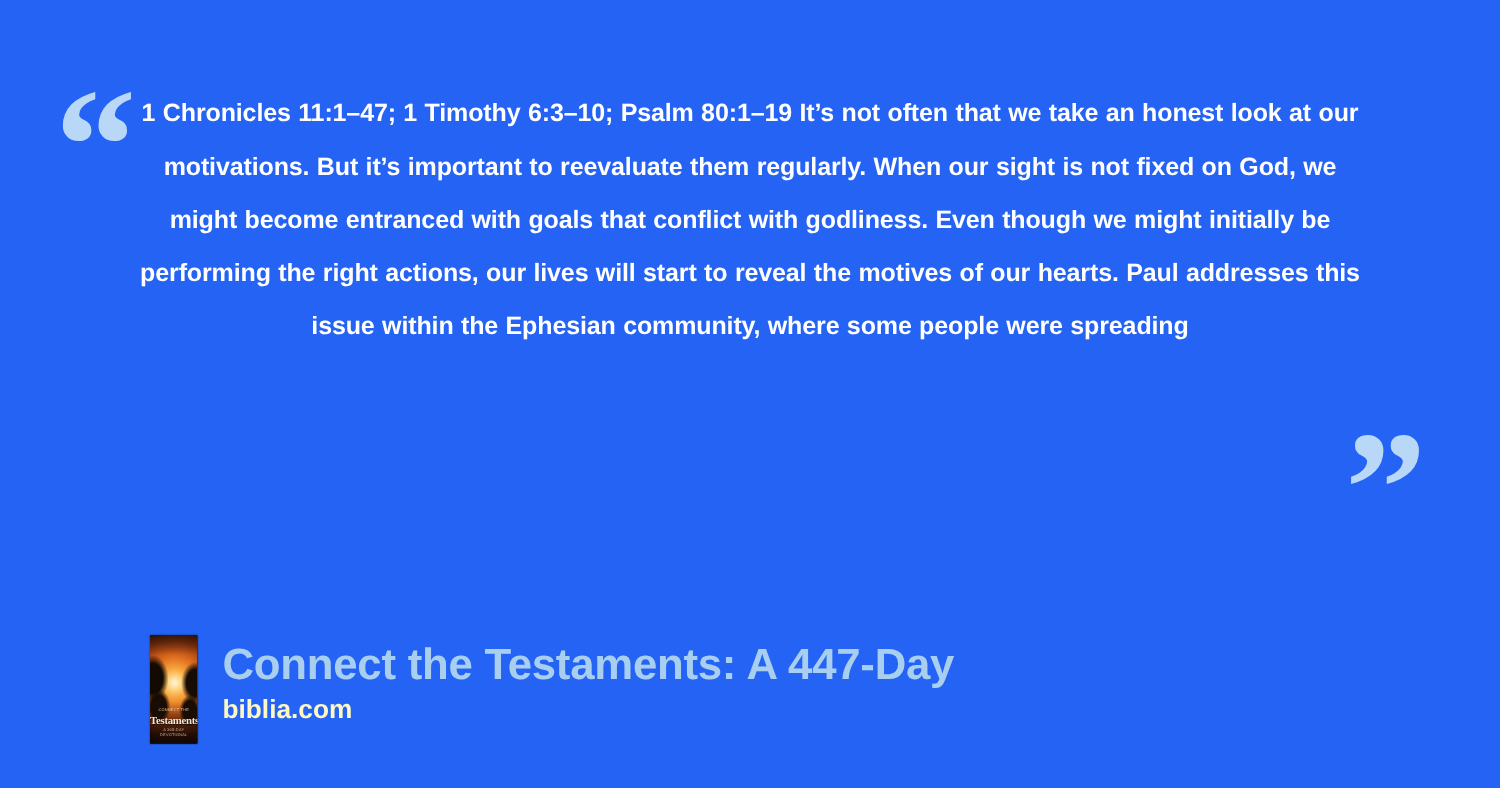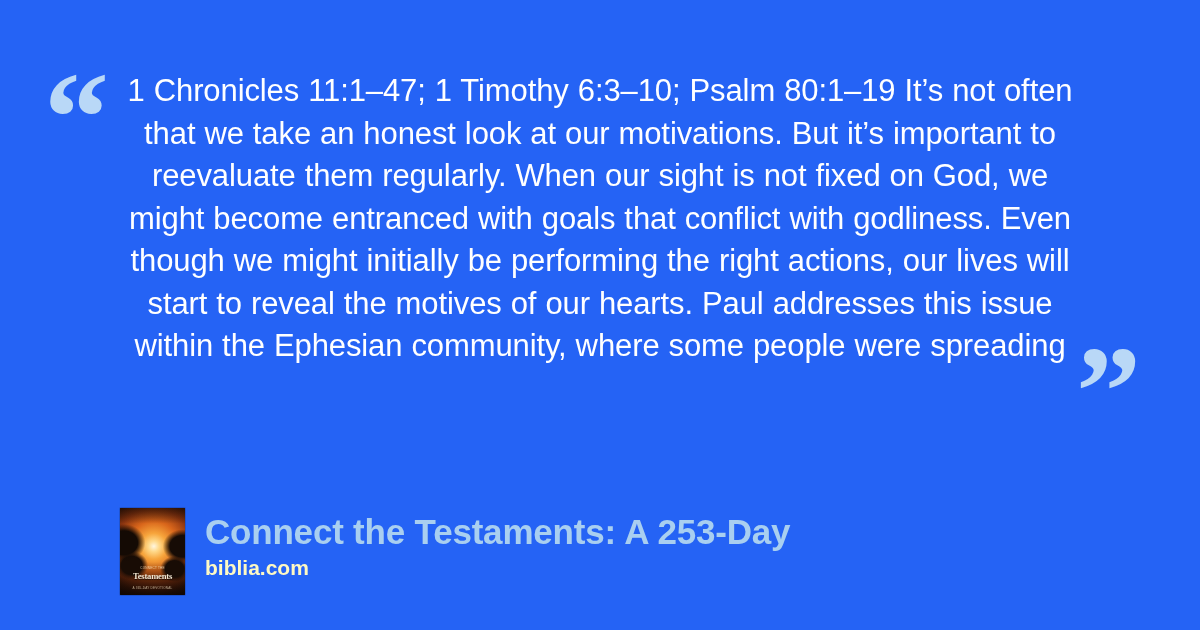--- a/index.html
+++ b/index.html
@@ -54,22 +54,22 @@
   }
 
   #quote-text {
     position: absolute;
     left: 110px;
     top: 24px;
     width: 980px;
     margin: 0;
     color: #ffffff;
     font-family: "Liberation Sans", sans-serif;
-    font-weight: 400;
-    font-size: 31px;
+    font-weight: 700;
+    font-size: 20px;
     line-height: 42.5px;
     text-align: center;
     letter-spacing: -0.1px;
     word-spacing: 0.5px;
   }
 
   
   #footer {
     position: absolute;
     left: 120px;
@@ -77,21 +77,21 @@
     width: 1000px;
     height: 92px;
     display: flex;
     flex-direction: row;
     align-items: flex-start;
   }
 
   #book-thumbnail {
     position: relative;
     flex: 0 0 auto;
-    width: 65px;
+    width: 38px;
     height: 87px;
     border-radius: 1px;
     overflow: hidden;
     background: #120a06;
     box-shadow: 0 0 0 1px rgba(0,0,0,0.15);
   }
 
   
   #book-cover-art {
     position: absolute;
@@ -197,19 +197,19 @@
   <div id="footer">
 
     <div id="book-thumbnail">
       <div id="book-cover-art"></div>
       <div id="book-cover-eyebrow">CONNECT THE</div>
       <div id="book-cover-title">Testaments</div>
       <div id="book-cover-author">A 365-DAY DEVOTIONAL</div>
     </div>
 
     <div id="footer-text">
-      <div id="source-title">Connect the Testaments: A 253-Day</div>
+      <div id="source-title">Connect the Testaments: A 447-Day</div>
       <div id="source-domain">biblia.com</div>
     </div>
 
   </div>
 
 </div>
 
 </body></html>

